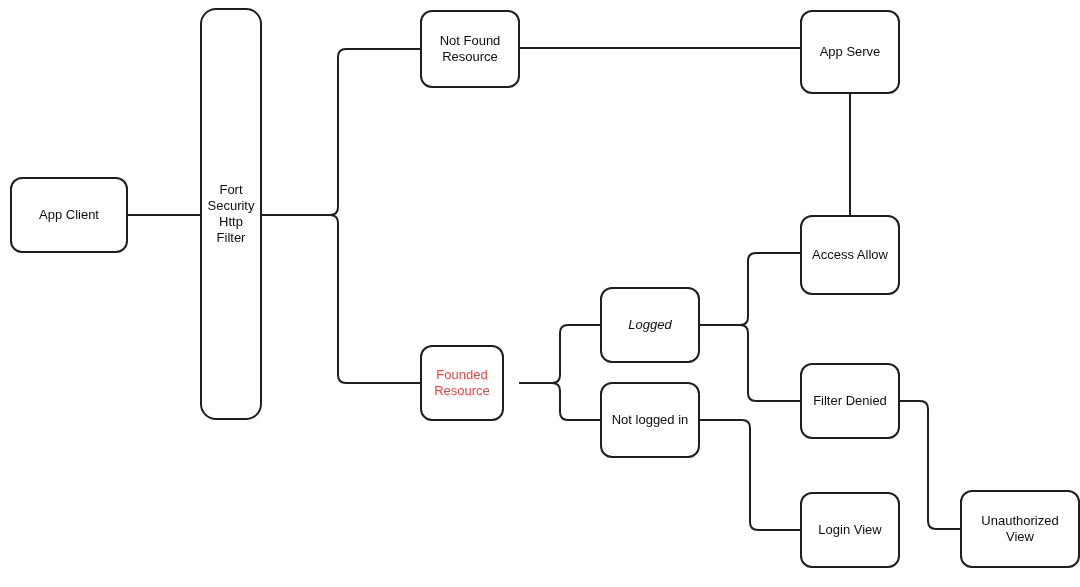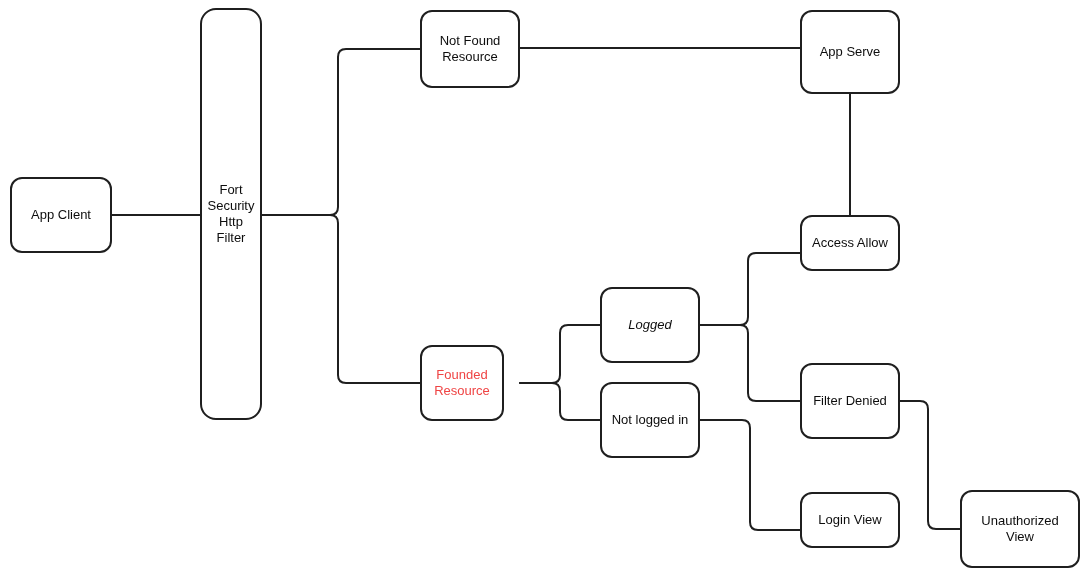--- a/index.html
+++ b/index.html
@@ -62,30 +62,30 @@
       <path d="M 520 48 L 800 48" stroke="#1f1f1f"></path>
       <path d="M 850 86 L 850 215" stroke="#1f1f1f"></path>
       <path d="M 520 383 L 552 383 Q 560 383 560 375 L 560 333 Q 560 325 568 325 L 600 325" stroke="#1f1f1f"></path>
       <path d="M 520 383 L 552 383 Q 560 383 560 391 L 560 412 Q 560 420 568 420 L 600 420" stroke="#1f1f1f"></path>
       <path d="M 700 325 L 740 325 Q 748 325 748 317 L 748 261 Q 748 253 756 253 L 800 253" stroke="#1f1f1f"></path>
       <path d="M 700 325 L 740 325 Q 748 325 748 333 L 748 393 Q 748 401 756 401 L 800 401" stroke="#1f1f1f"></path>
       <path d="M 700 420 L 742 420 Q 750 420 750 428 L 750 522 Q 750 530 758 530 L 800 530" stroke="#1f1f1f"></path>
       <path d="M 900 401 L 920 401 Q 928 401 928 409 L 928 521 Q 928 529 936 529 L 960 529" stroke="#1f1f1f"></path>
     </svg>
   <div id="nodes">
-      <div class="node" style="left: 10px; top: 177px; width: 102px; height: 76px; border-color: rgb(31, 31, 31); color: rgb(13, 13, 13);">App Client</div>
+      <div class="node" style="left: 10px; top: 177px; width: 118px; height: 76px; border-color: rgb(31, 31, 31); color: rgb(13, 13, 13);">App Client</div>
       <div class="node tall" style="left: 200px; top: 8px; width: 62px; height: 412px; border-color: rgb(31, 31, 31); color: rgb(13, 13, 13);">Fort
 Security
 Http Filter</div>
       <div class="node" style="left: 420px; top: 10px; width: 100px; height: 78px; border-color: rgb(31, 31, 31); color: rgb(13, 13, 13);">Not Found
 Resource</div>
       <div class="node" style="left: 420px; top: 345px; width: 84px; height: 76px; border-color: rgb(31, 31, 31); color: #ef4444;">Founded
 Resource</div>
       <div class="node" style="left: 800px; top: 10px; width: 100px; height: 84px; border-color: rgb(31, 31, 31); color: rgb(13, 13, 13);">App Serve</div>
-      <div class="node" style="left: 800px; top: 215px; width: 100px; height: 56px; border-color: rgb(31, 31, 31); color: rgb(13, 13, 13);">Access Allow</div>
+      <div class="node" style="left: 800px; top: 215px; width: 100px; height: 80px; border-color: rgb(31, 31, 31); color: rgb(13, 13, 13);">Access Allow</div>
       <div class="node" style="left: 600px; top: 287px; width: 100px; height: 76px; border-color: rgb(31, 31, 31); color: rgb(13, 13, 13); font-style: italic;">Logged</div>
       <div class="node" style="left: 600px; top: 382px; width: 100px; height: 76px; border-color: rgb(31, 31, 31); color: rgb(13, 13, 13);">Not logged in</div>
       <div class="node" style="left: 800px; top: 363px; width: 100px; height: 76px; border-color: rgb(31, 31, 31); color: rgb(13, 13, 13);">Filter Denied</div>
-      <div class="node" style="left: 800px; top: 492px; width: 100px; height: 56px; border-color: rgb(31, 31, 31); color: rgb(13, 13, 13);">Login View</div>
+      <div class="node" style="left: 800px; top: 492px; width: 100px; height: 76px; border-color: rgb(31, 31, 31); color: rgb(13, 13, 13);">Login View</div>
       <div class="node" style="left: 960px; top: 490px; width: 120px; height: 78px; border-color: rgb(31, 31, 31); color: rgb(13, 13, 13);">Unauthorized
 View</div>
     </div>
 </div>
 
 </body></html>

